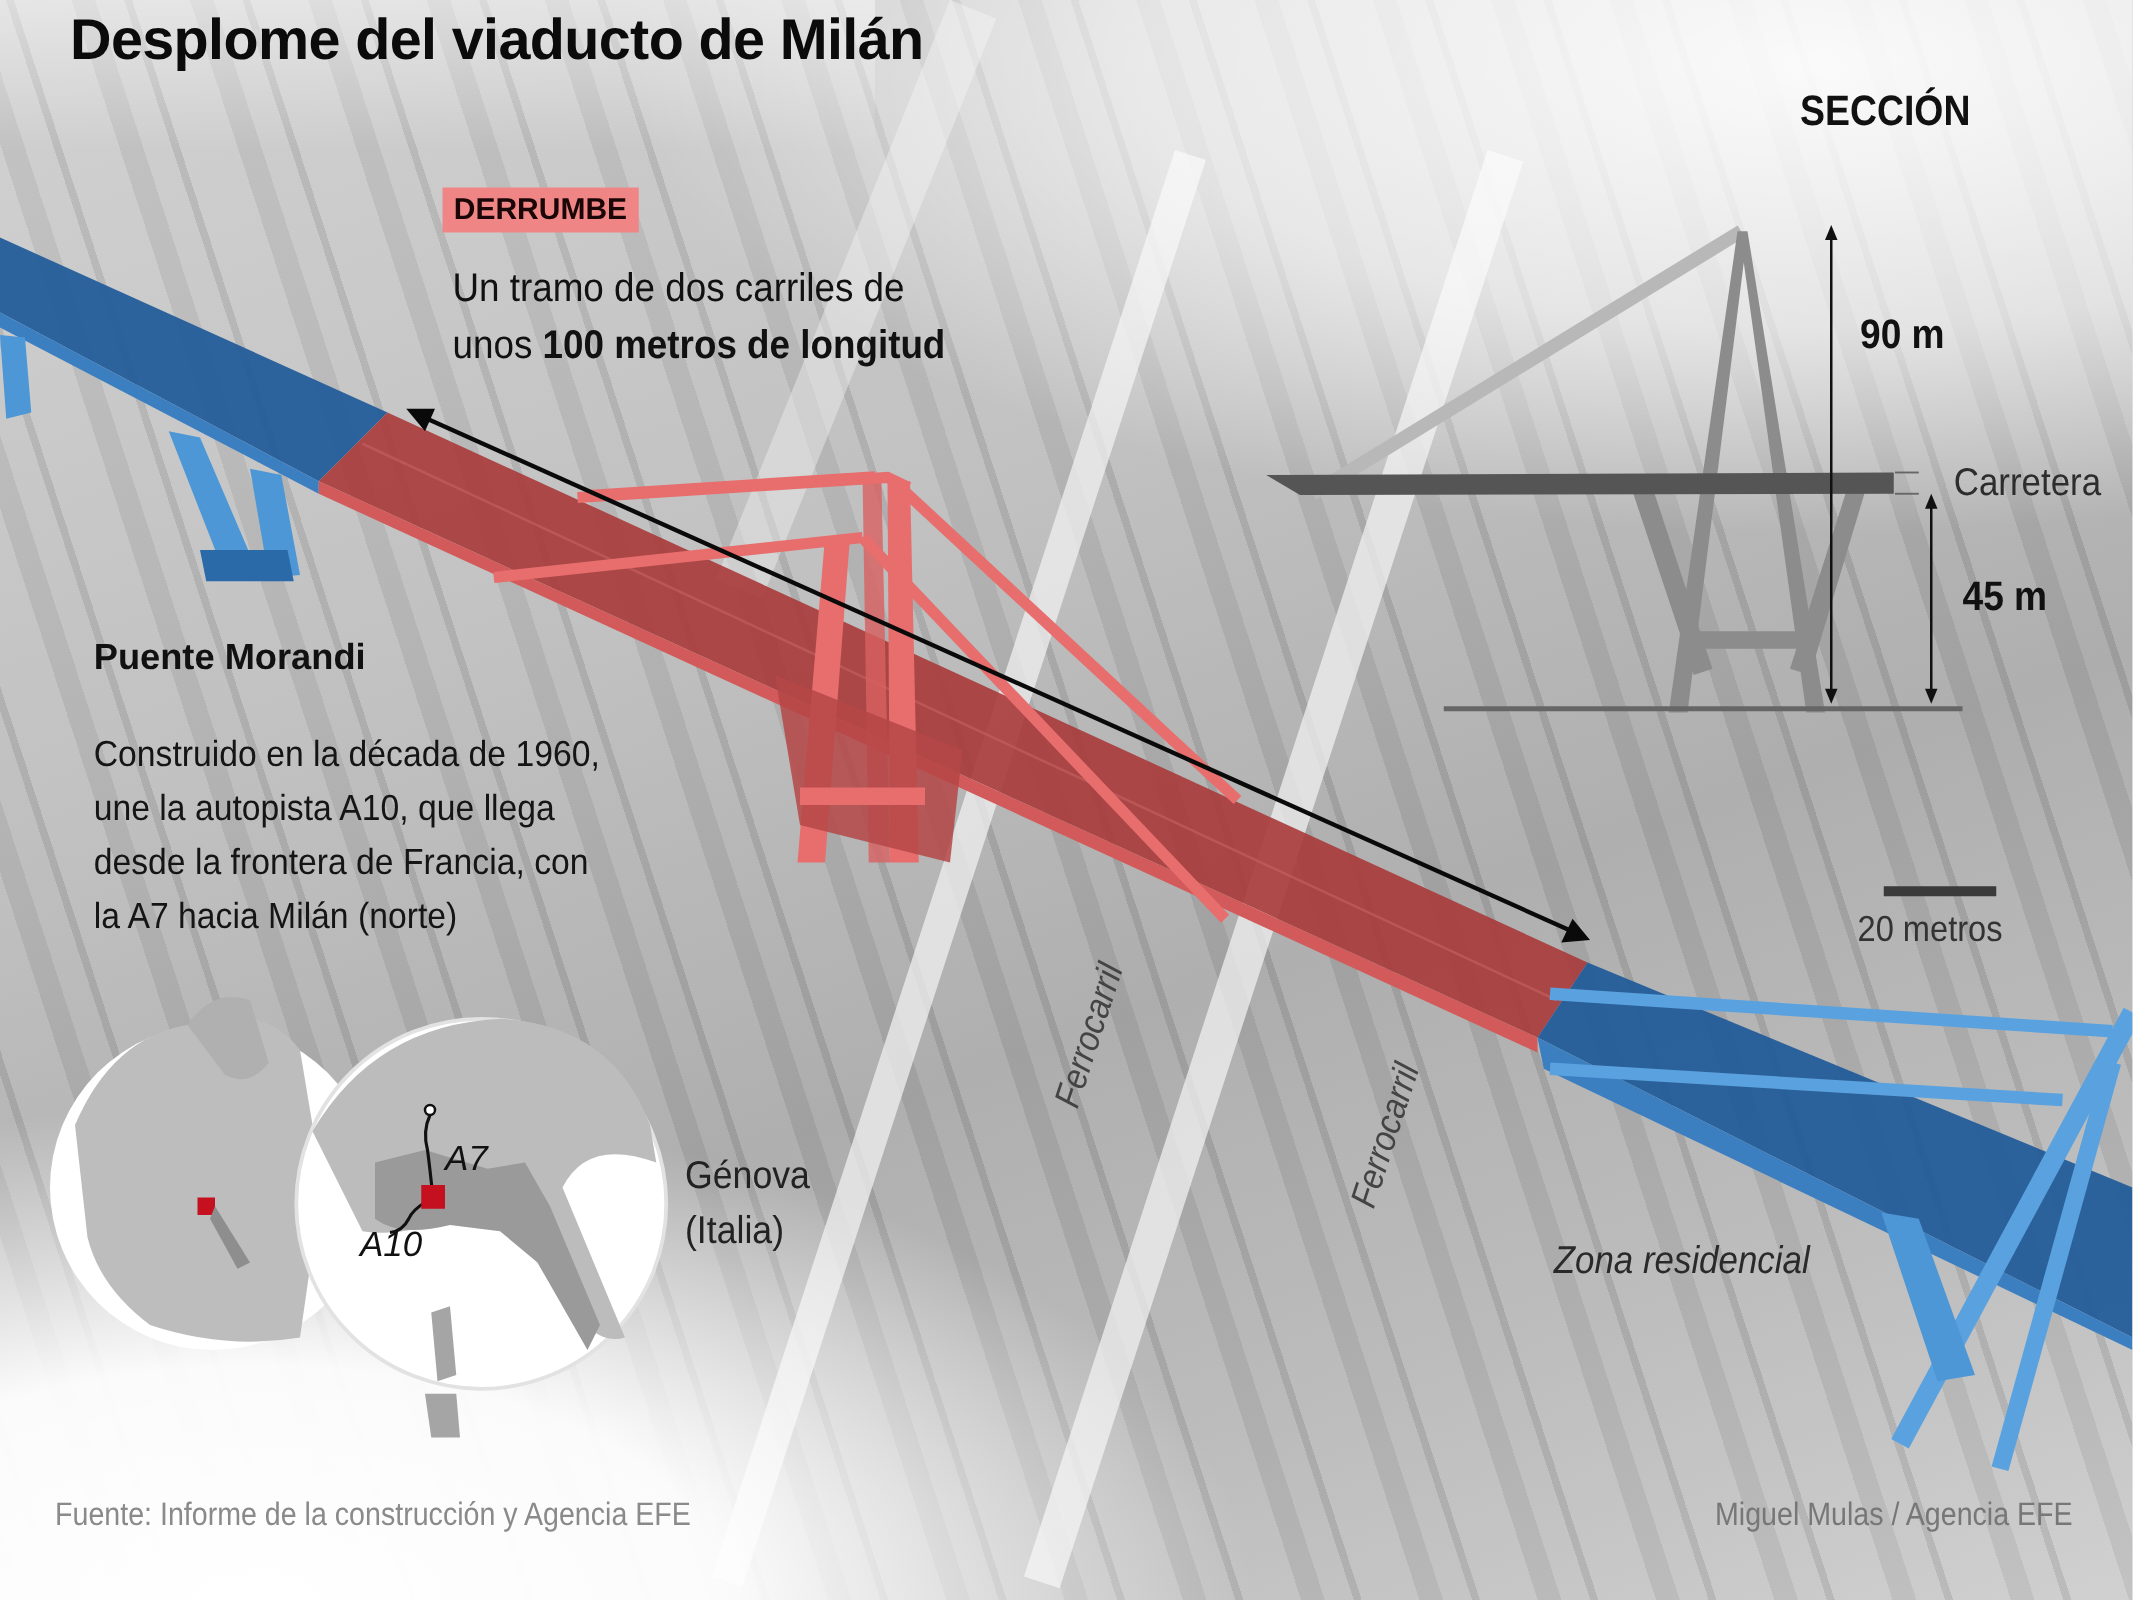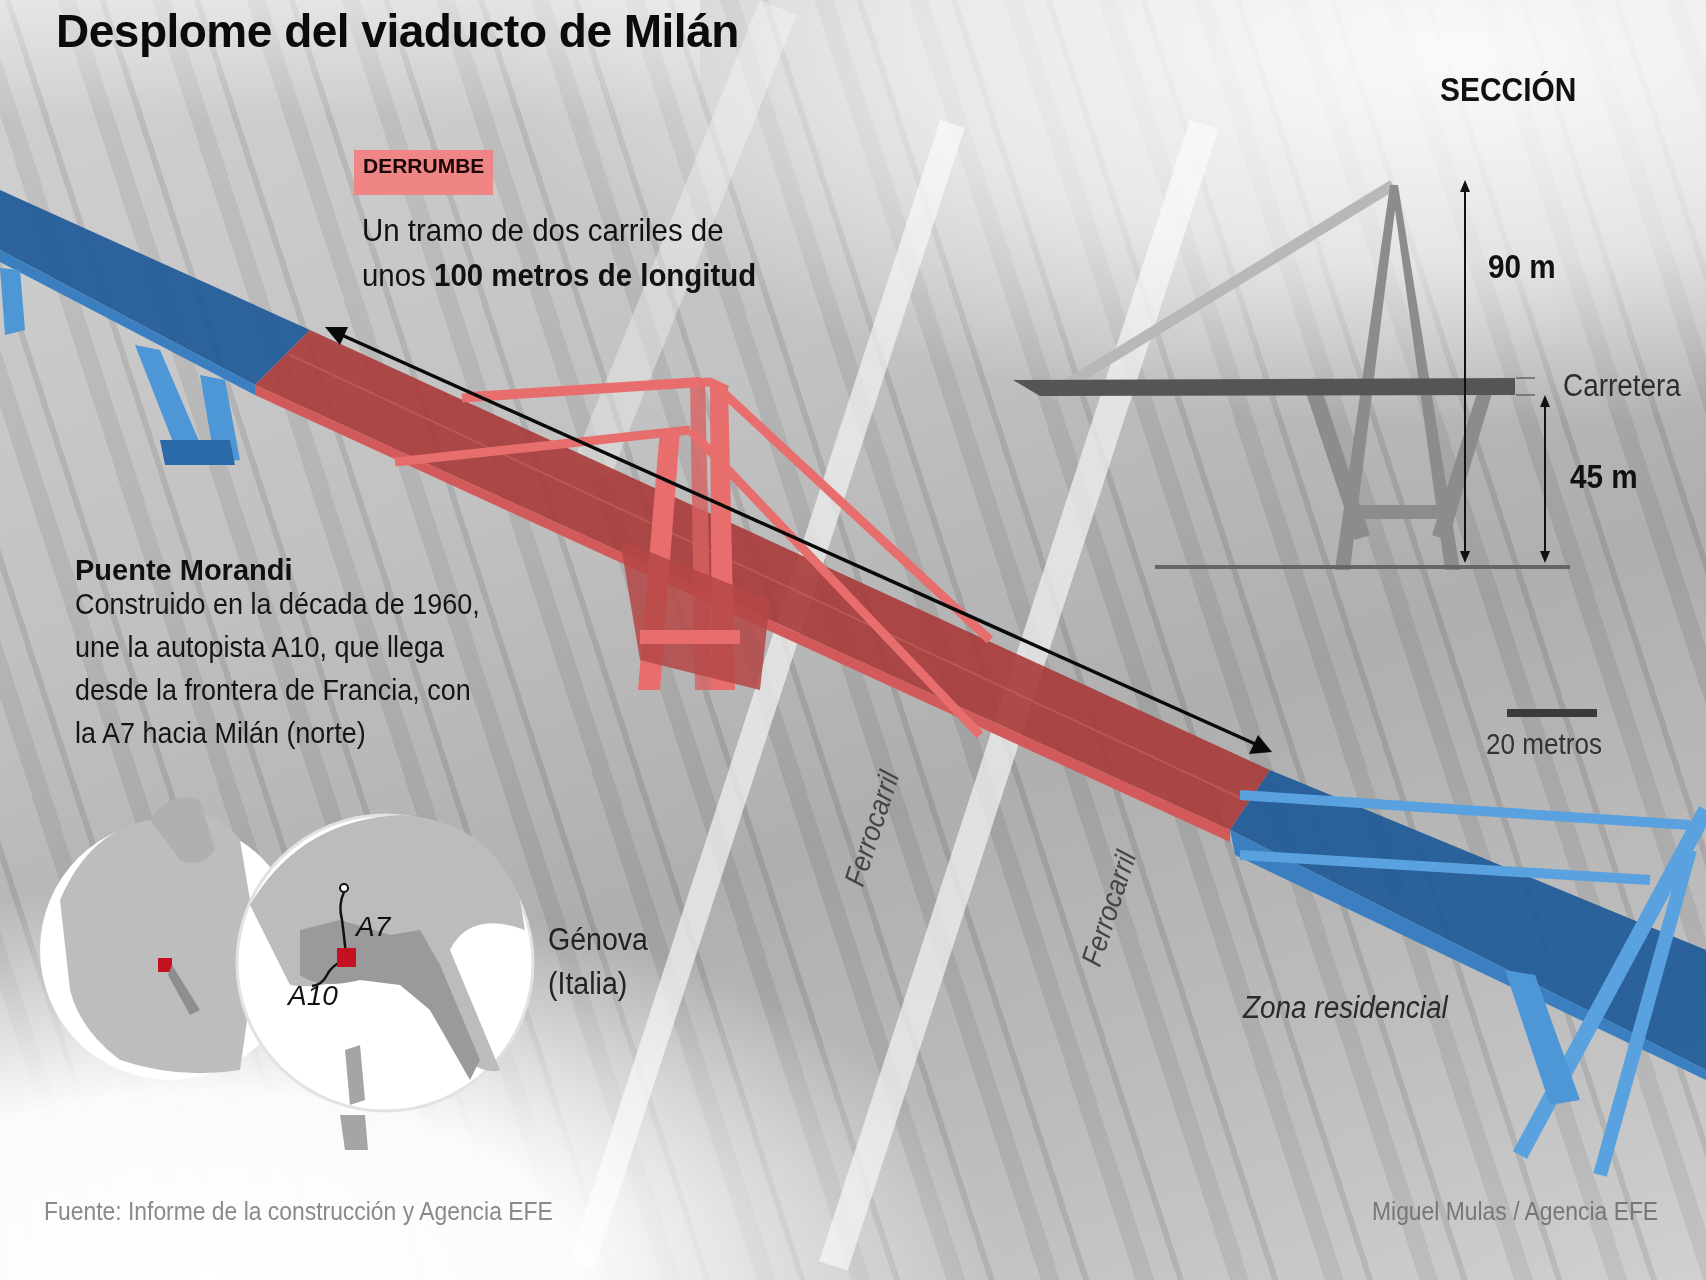--- a/index.html
+++ b/index.html
@@ -28,29 +28,29 @@
     }
     .fade-left { position: absolute; left: 0; top: 0; width: 700px; height: 120px;
       background: linear-gradient(180deg, rgba(255,255,255,0.45), rgba(255,255,255,0));
     }
     svg.bridge { position: absolute; left: 0; top: 0; }
     .title {
       position: absolute; left: 56px; top: 4px; font-size: 46px; font-weight: bold;
       letter-spacing: -0.5px; color: #0b0b0b;
     }
     .badge {
-      position: absolute; left: 354px; top: 150px; padding: 4px 9px 17px 9px;
-      background: #f08585; font-size: 21px; font-weight: bold; color: #1a0606;
+      position: absolute; left: 354px; top: 150px; padding: 4px 9px 4px 9px;
+      background: #f08585; font-size: 24px; font-weight: bold; color: #1a0606;
     }
     .collapse-desc {
       position: absolute; left: 362px; top: 208px; font-size: 32px; line-height: 45px;
       color: #111; transform: scaleX(0.92); transform-origin: left top;
     }
     .collapse-desc b { font-weight: bold; }
-    .morandi-title { position: absolute; left: 75px; top: 554px; font-size: 29px; font-weight: bold; }
+    .morandi-title { position: absolute; left: 75px; top: 510px; font-size: 29px; font-weight: bold; }
     .morandi-text {
       position: absolute; left: 75px; top: 583px; font-size: 29px; line-height: 43px;
       color: #151515; width: 470px; transform: scaleX(0.93); transform-origin: left top;
     }
     .section-title { position: absolute; left: 1440px; top: 70px; font-size: 34px; font-weight: bold;
       transform: scaleX(0.88); transform-origin: left top; }
     .dim-90 { position: absolute; left: 1488px; top: 248px; font-size: 33px; font-weight: bold;
       transform: scaleX(0.9); transform-origin: left top; }
     .dim-45 { position: absolute; left: 1570px; top: 458px; font-size: 33px; font-weight: bold;
       transform: scaleX(0.9); transform-origin: left top; }

